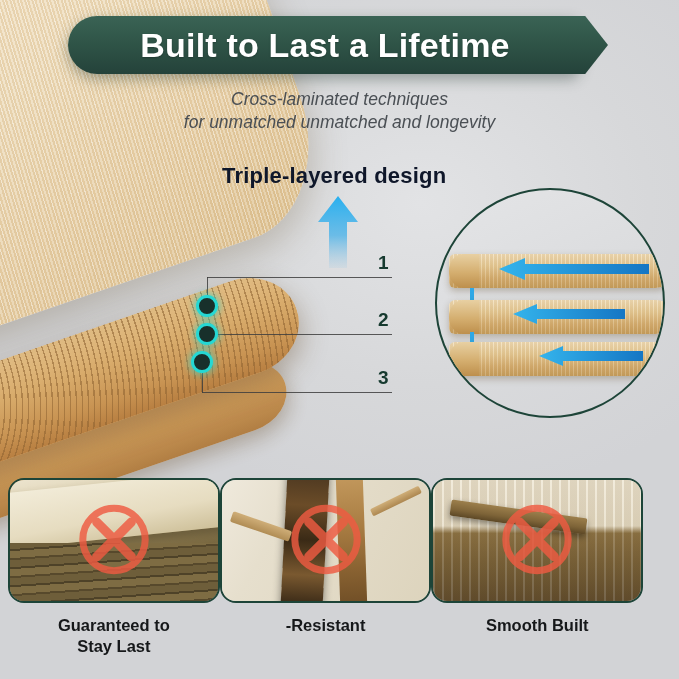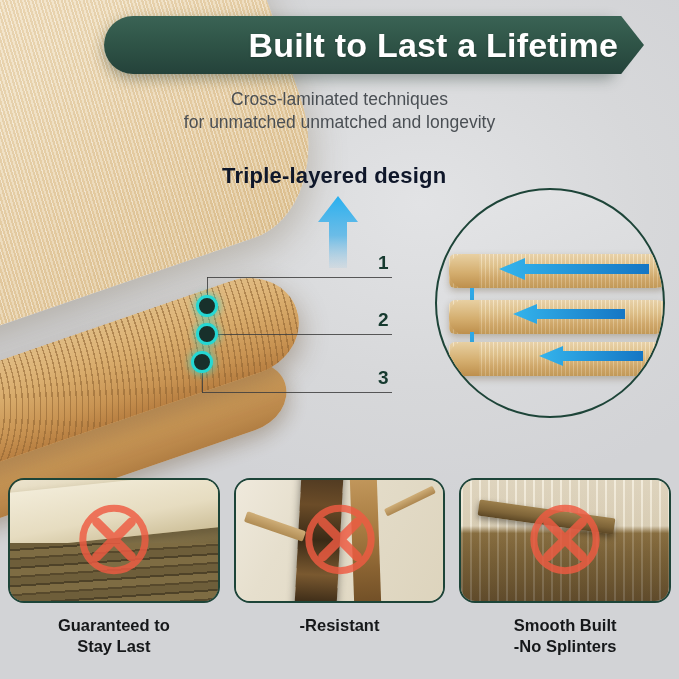--- a/index.html
+++ b/index.html
@@ -98,22 +98,21 @@
     position: absolute;
     left: 68px;
     top: 16px;
     width: 514px;
     height: 58px;
     border-radius: 30px 10px 10px 30px / 30px 30px 30px 30px;
     background: linear-gradient(180deg, #3a6355 0%, #2f5447 48%, #24423a 100%);
     box-shadow: 0 5px 14px rgba(40,60,52,0.40);
     display: flex;
     align-items: center;
-    justify-content: flex-end;
-    margin-left: 36px;
+    justify-content: center;
   }
   .banner::after {
     content: "";
     position: absolute;
     right: -26px;
     top: 0;
     width: 60px;
     height: 58px;
     background: linear-gradient(180deg, #3a6355 0%, #2f5447 48%, #24423a 100%);
     clip-path: polygon(0 0, 62% 0, 100% 50%, 62% 100%, 0 100%);
@@ -135,21 +134,21 @@
     position: absolute;
     left: 0;
     right: 0;
     top: 88px;
     text-align: center;
     color: #4a4f54;
     font-size: 17.5px;
     line-height: 23px;
     font-weight: 400;
   }
-  .subtitle .ln { display: block; }
+  .subtitle .ln { display: block; font-style: italic; }
 
   
   .tl-heading {
     position: absolute;
     left: 222px;
     top: 163px;
     color: #0f172a;
     font-size: 22px;
     font-weight: 700;
     letter-spacing: 0.2px;
@@ -249,21 +248,20 @@
   .hz-arrow { position: absolute; }
   .dn-arrow { position: absolute; }
 
   
   .panels {
     position: absolute;
     left: 8px;
     top: 478px;
     width: 663px;
     display: flex;
-    gap: 14px;
   }
   .panel { width: 211.7px; }
 
   .panel-img {
     position: relative;
     width: 100%;
     height: 125px;
     border: 2px solid #1d4438;
     border-radius: 16px;
     overflow: hidden;
@@ -538,18 +536,17 @@
         <div class="img-splint">
           <div class="splinter"></div>
         </div>
         <svg class="no-mark" viewBox="0 0 100 100">
           <circle cx="50" cy="50" r="40" fill="none" stroke="#ef5b42" stroke-width="9"></circle>
           <path d="M28 28 L72 72 M72 28 L28 72" stroke="#ef5b42" stroke-width="12" stroke-linecap="round"></path>
         </svg>
       </div>
       <div class="panel-label">
         <span class="ln">Smooth Built</span>
-        <span class="ln">-No Splinters</span>
       </div>
     </div>
   </div>
 
 </div>
 
 </body></html>

